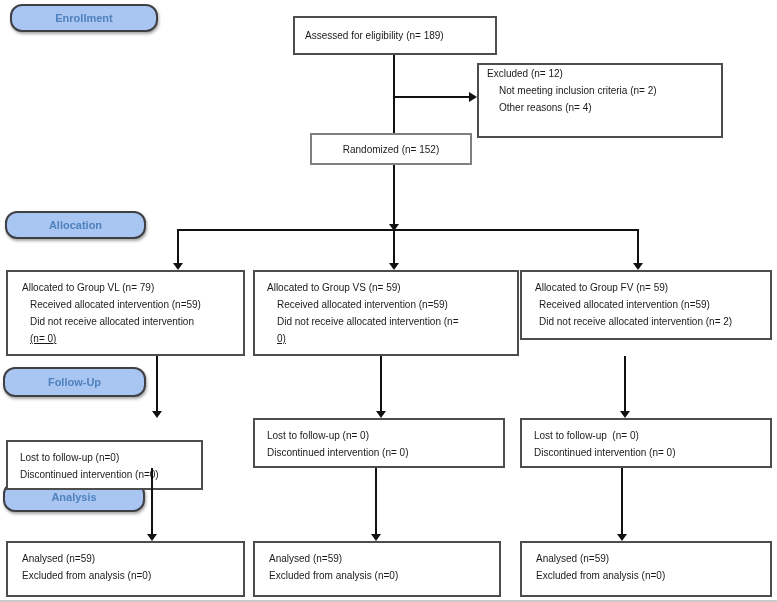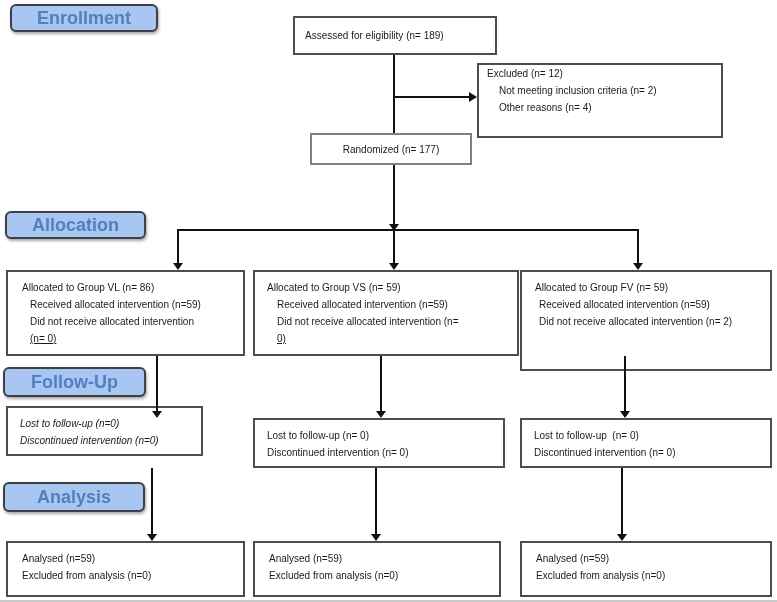--- a/index.html
+++ b/index.html
@@ -19,27 +19,27 @@
     height: 602px;
     background: var(--background);
     font-family: "Liberation Sans", sans-serif;
     color: var(--box-text);
     overflow: hidden;
   }
   .pill {
     position: absolute;
     background: var(--pill-fill);
     border: 2px solid var(--pill-border);
-    border-radius: 6px;
+    border-radius: 12px;
     box-shadow: 1px 2px 3px rgba(0,0,0,0.35);
     display: flex;
     align-items: center;
     justify-content: center;
     font-weight: bold;
-    font-size: 18px;
+    font-size: 11px;
     color: var(--pill-text);
     box-sizing: border-box;
     text-align: center;
   }
   .fbox {
     position: absolute;
     background: #ffffff;
     border: 2px solid var(--box-border);
     box-sizing: border-box;
     font-size: 10px;
@@ -111,44 +111,44 @@
     <div class="line pl10">Assessed for eligibility (n= 189)</div>
   </div>
 
   <div class="fbox pt6" style="left:477px; top:63px; width:246px; height:75px;">
     <div class="line pl8">Excluded (n= 12)</div>
     <div class="line pl20">Not meeting inclusion criteria (n= 2)</div>
     <div class="line pl20">Other reasons (n= 4)</div>
   </div>
 
   <div class="fbox center randomized" style="left:310px; top:133px; width:162px; height:32px;">
-    <div class="line">Randomized (n= 177)</div>
+    <div class="line">Randomized (n= 152)</div>
   </div>
 
   <div class="fbox pt7" style="left:6px; top:270px; width:239px; height:86px;">
-    <div class="line pl14">Allocated to Group VL (n= 86)</div>
+    <div class="line pl14">Allocated to Group VL (n= 79)</div>
     <div class="line pl22">Received allocated intervention (n=59)</div>
     <div class="line pl22">Did not receive allocated intervention</div>
     <div class="line pl5">(n= 0)</div>
   </div>
 
   <div class="fbox pt7" style="left:253px; top:270px; width:266px; height:86px;">
     <div class="line pl12">Allocated to Group VS (n= 59)</div>
     <div class="line pl22">Received allocated intervention (n=59)</div>
     <div class="line pl22">Did not receive allocated intervention (n=</div>
     <div class="line pl5">0)</div>
   </div>
 
-  <div class="fbox pt7" style="left:520px; top:270px; width:252px; height:101px;">
+  <div class="fbox pt7" style="left:520px; top:270px; width:252px; height:70px;">
     <div class="line pl13">Allocated to Group FV (n= 59)</div>
     <div class="line pl17">Received allocated intervention (n=59)</div>
     <div class="line pl17">Did not receive allocated intervention (n= 2)</div>
   </div>
 
-  <div class="fbox pt7" style="left:6px; top:406px; width:197px; height:50px;font-style:italic;">
+  <div class="fbox pt7" style="left:6px; top:440px; width:197px; height:50px;">
     <div class="line pl12">Lost to follow-up (n=0)</div>
     <div class="line pl12">Discontinued intervention (n=0)</div>
   </div>
 
   <div class="fbox pt7" style="left:253px; top:418px; width:252px; height:50px;">
     <div class="line pl12">Lost to follow-up (n= 0)</div>
     <div class="line pl12">Discontinued intervention (n= 0)</div>
   </div>
 
   <div class="fbox pt7" style="left:520px; top:418px; width:252px; height:50px;">

